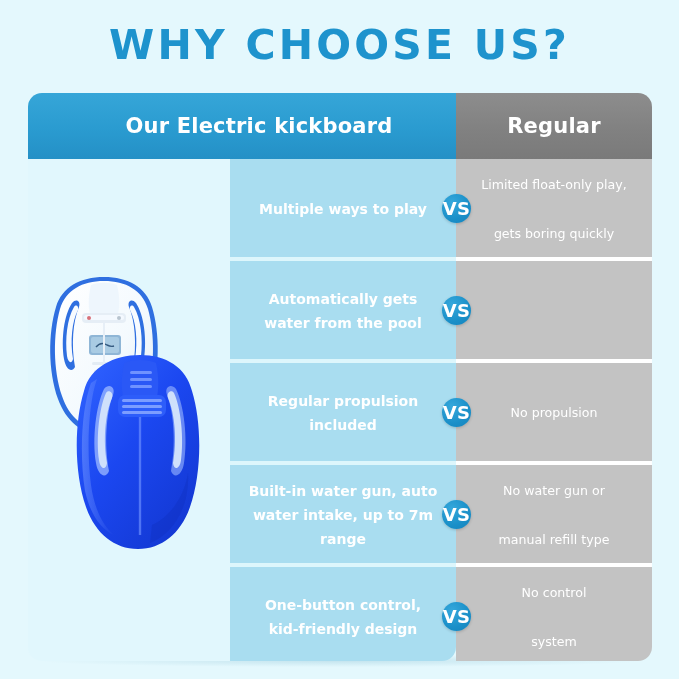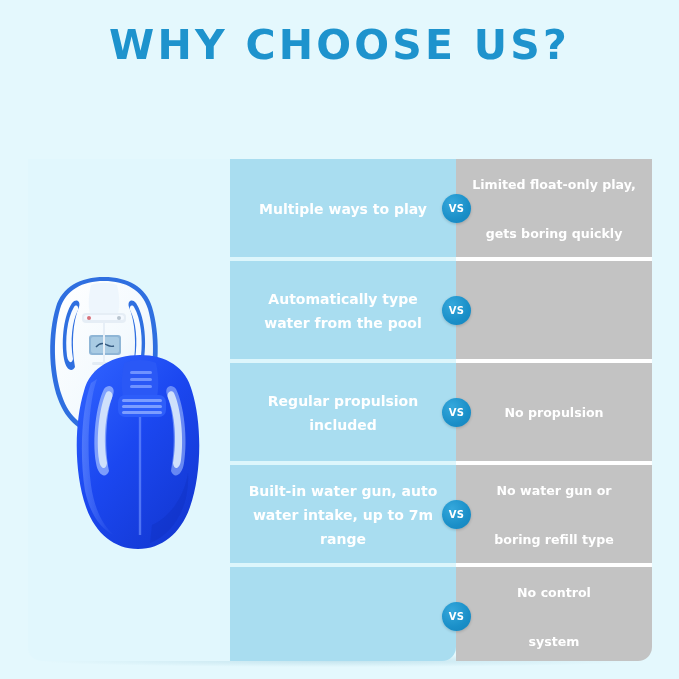--- a/index.html
+++ b/index.html
@@ -166,39 +166,39 @@
     position: absolute;
     left: 428px;
     width: 196px;
     height: 100px;
     display: flex;
     flex-direction: column;
     align-items: center;
     justify-content: center;
     color: #ffffff;
     font-size: 12.6px;
-    font-weight: bold;
+    font-weight: normal;
     line-height: 24px;
     text-align: center;
     box-sizing: border-box;
     padding: 0 14px;
     gap: 25px;
   }
   .cell-ours .tline, .cell-reg .tline { display: block; white-space: nowrap; }
 
   
   .vs-badge {
     position: absolute;
     left: 414px;
     width: 29px;
     height: 29px;
     border-radius: 50%;
     background: radial-gradient(circle at 35% 30%, #35a8dc 0%, #1a8fc8 60%, #1583bc 100%);
     color: #ffffff;
-    font-size: 10px;
+    font-size: 18px;
     font-weight: bold;
     display: flex;
     align-items: center;
     justify-content: center;
     letter-spacing: .3px;
     z-index: 6;
     box-shadow: 0 1px 3px rgba(0,0,0,.18);
   }
 
   
@@ -224,20 +224,24 @@
 </style>
 </head>
 <body>
 
 <div class="page-title">WHY CHOOSE US?</div>
 
 <div class="table-shadow"></div>
 
 <div class="compare-table">
 
+  <div class="header-row">
+    <div class="head-cell head-ours">Our Electric kickboard</div>
+    <div class="head-cell head-regular">Regular</div>
+  </div>
 
   <div class="body-area">
 
     <div class="col-ours"></div>
     <div class="col-regular"></div>
 
     <div class="product-panel">
       <div class="product-art">
         <svg width="196" height="290" viewBox="0 0 196 290" xmlns="http://www.w3.org/2000/svg">
           <defs>
@@ -343,21 +347,21 @@
         <div class="cell-reg">
           <span class="tline">Limited float-only play,</span>
           <span class="tline">gets boring quickly</span>
         </div>
       </div>
       <div class="row-sep-ours" style="top:98px"></div>
       <div class="row-sep-reg" style="top:98px"></div>
 
       <div class="row" style="top:102px">
         <div class="cell-ours">
-          <span class="tline">Automatically type</span>
+          <span class="tline">Automatically gets</span>
           <span class="tline">water from the pool</span>
         </div>
         <div class="vs-badge" style="top:35px">VS</div>
       </div>
       <div class="row-sep-ours" style="top:200px"></div>
       <div class="row-sep-reg" style="top:200px"></div>
 
       <div class="row" style="top:204px">
         <div class="cell-ours">
           <span class="tline">Regular propulsion</span>
@@ -373,27 +377,31 @@
 
       <div class="row" style="top:306px">
         <div class="cell-ours">
           <span class="tline">Built-in water gun, auto</span>
           <span class="tline">water intake, up to 7m</span>
           <span class="tline">range</span>
         </div>
         <div class="vs-badge" style="top:35px">VS</div>
         <div class="cell-reg">
           <span class="tline">No water gun or</span>
-          <span class="tline">boring refill type</span>
+          <span class="tline">manual refill type</span>
         </div>
       </div>
       <div class="row-sep-ours" style="top:404px"></div>
       <div class="row-sep-reg" style="top:404px"></div>
 
       <div class="row" style="top:408px">
+        <div class="cell-ours">
+          <span class="tline">One-button control,</span>
+          <span class="tline">kid-friendly design</span>
+        </div>
         <div class="vs-badge" style="top:35px">VS</div>
         <div class="cell-reg">
           <span class="tline">No control</span>
           <span class="tline">system</span>
         </div>
       </div>
 
     </div>
   </div>
 </div>

